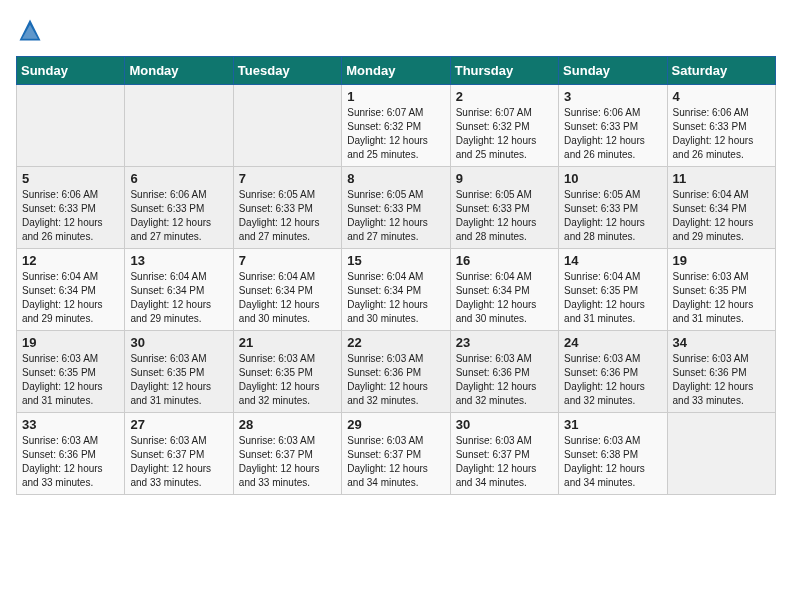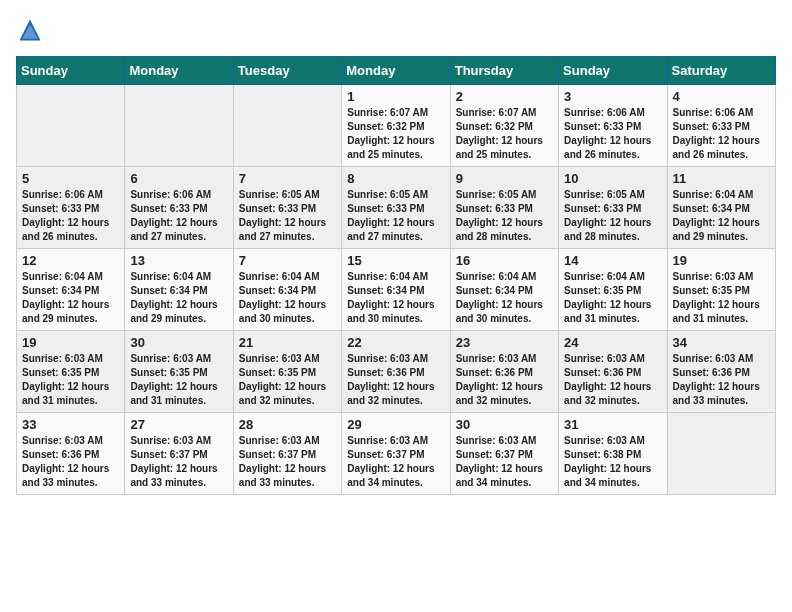--- a/index.html
+++ b/index.html
@@ -77,21 +77,20 @@
     .day-number {
       font-size: 13px;
       font-weight: bold;
       margin-bottom: 2px;
       display: block;
     }
     .day-info {
       font-size: 10px;
       line-height: 1.4;
       color: #222;
-      font-weight: bold;
     }
     .empty-cell {
       background: #f0f0f0 !important;
     }
   </style>
 </head>
 <body>
 
 <div class="header">
   <div class="logo">

